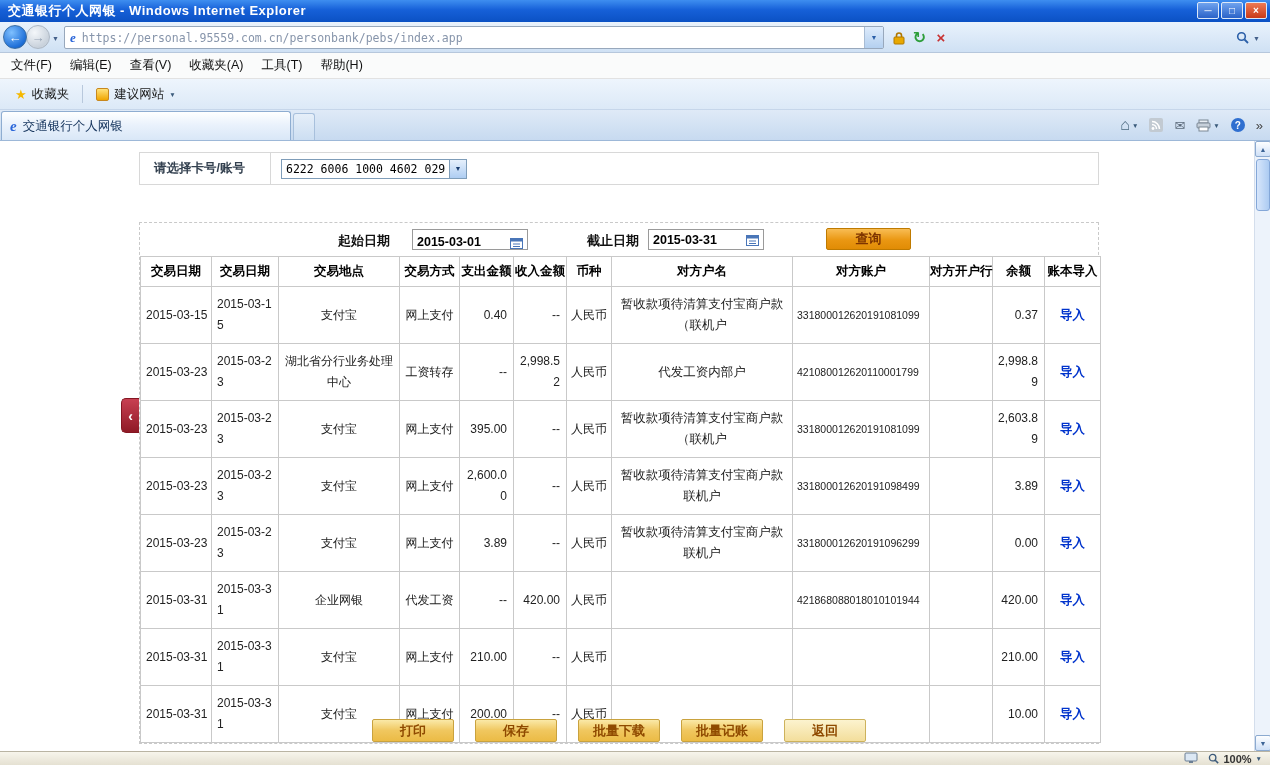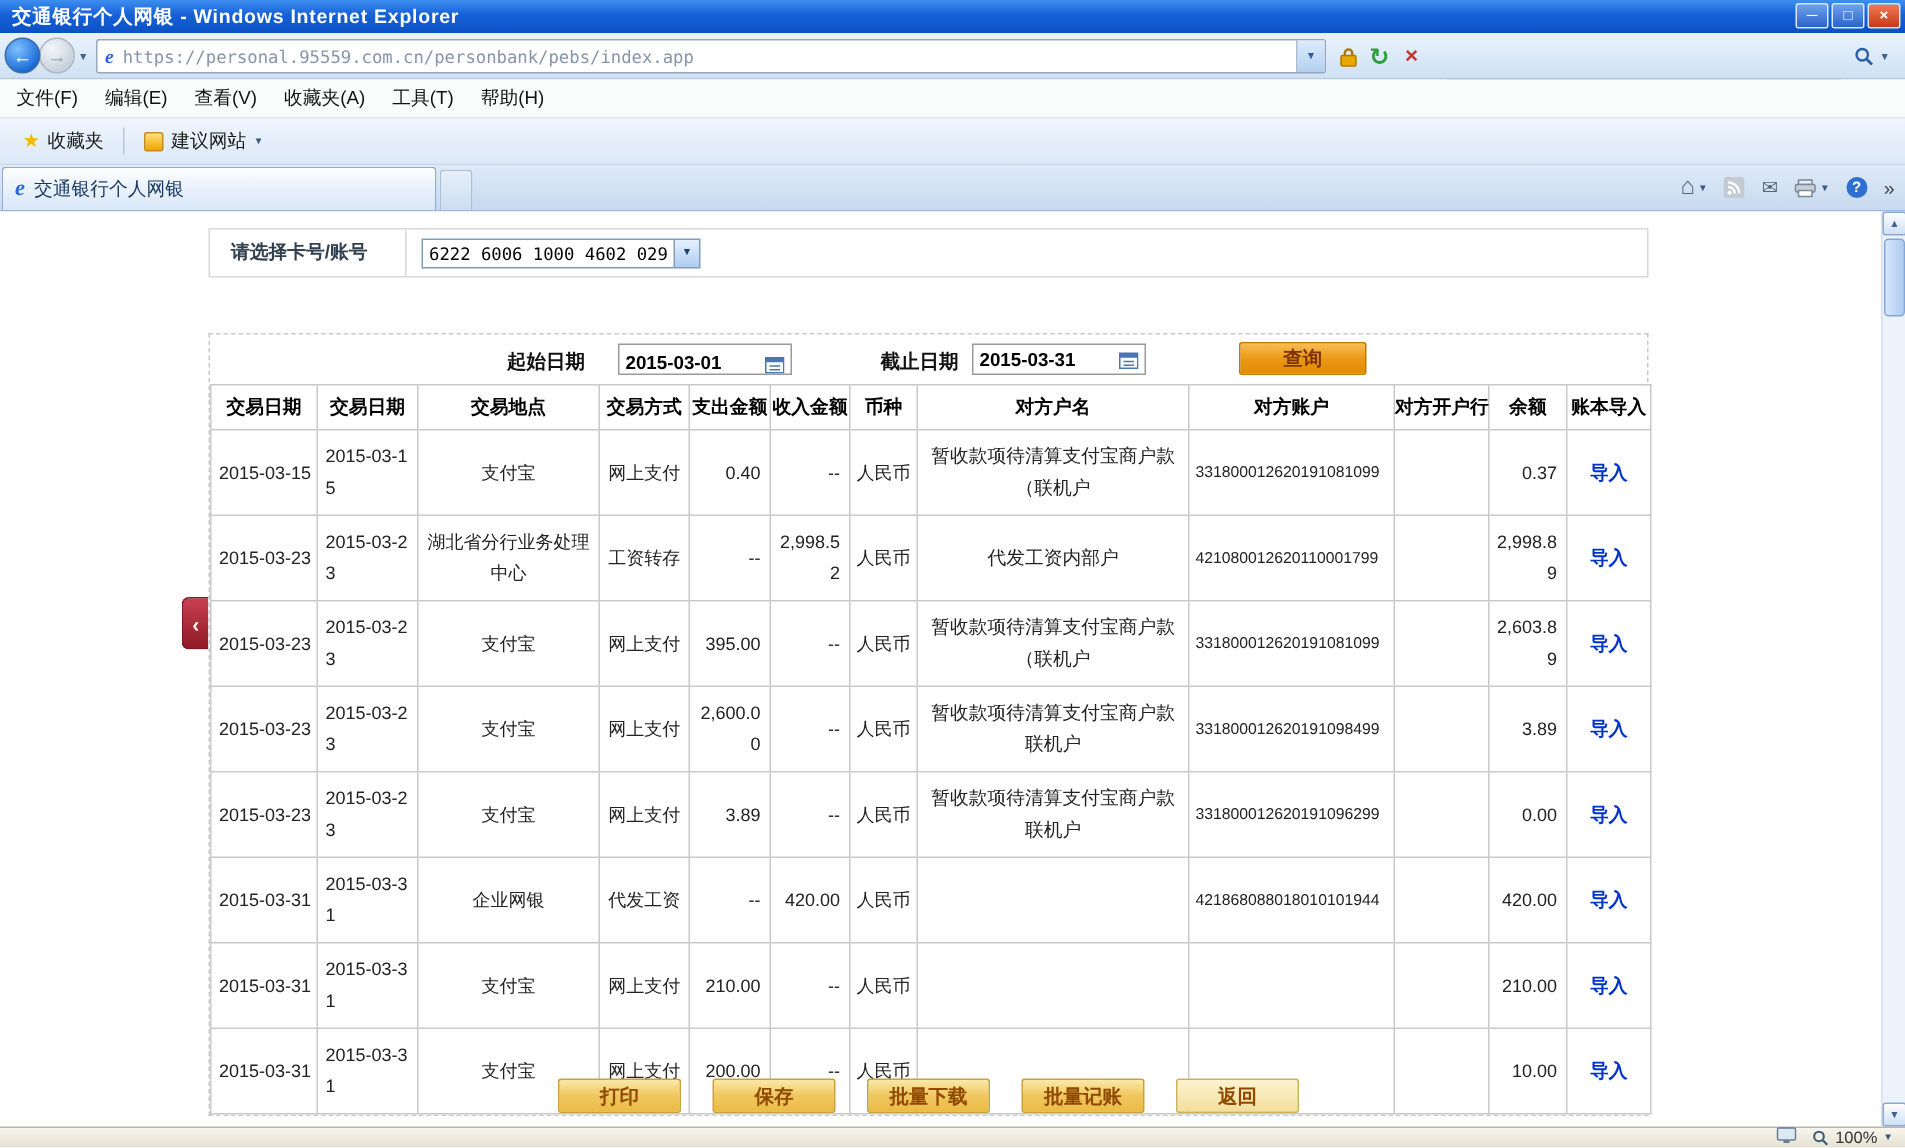--- a/index.html
+++ b/index.html
@@ -166,21 +166,21 @@
   .sc-up { top:0; }
   .sc-down { bottom:0; }
   .sc-thumb { position:absolute; left:1px; top:18px; width:14px; height:52px;
     background:linear-gradient(90deg,#D7E6FB,#ACCBF2); border:1px solid #84A7D8; border-radius:3px; }
 
   
   .statusbar { position:absolute; bottom:0; left:0; width:1270px; height:14px;
     background:linear-gradient(#F7F5EC,#E5E1D2); border-top:1px solid #B9B4A3;
     display:flex; align-items:center; justify-content:flex-end; gap:10px;
     padding-right:8px; font-size:11px; color:#333; }
-  .zoom-group { display:inline-flex; align-items:center; gap:4px; cursor:pointer; }
+  .zoom-group { display:inline-flex; align-items:center; gap:4px; cursor:pointer;font-weight:bold; }
 </style>
 </head>
 <body>
 
 <div class="titlebar">
   <span class="title-text">交通银行个人网银 - Windows Internet Explorer</span>
   <span class="win-btns">
     <span class="wbtn min">
         <i>─</i>
       </span>

